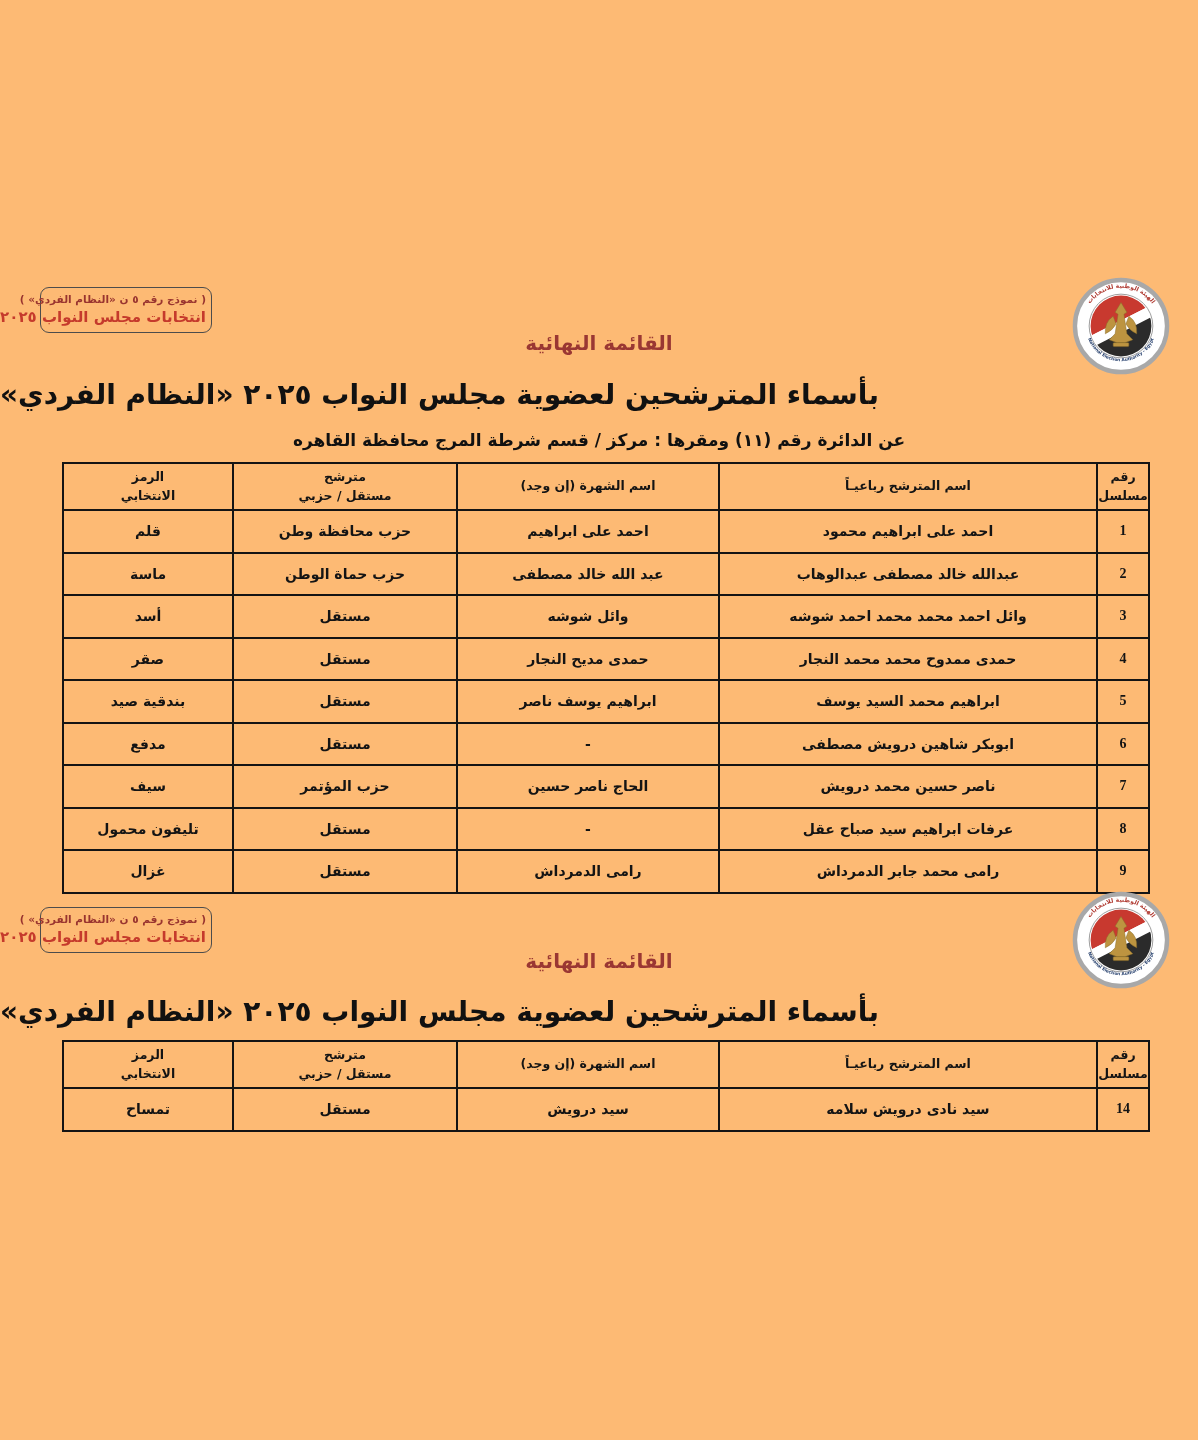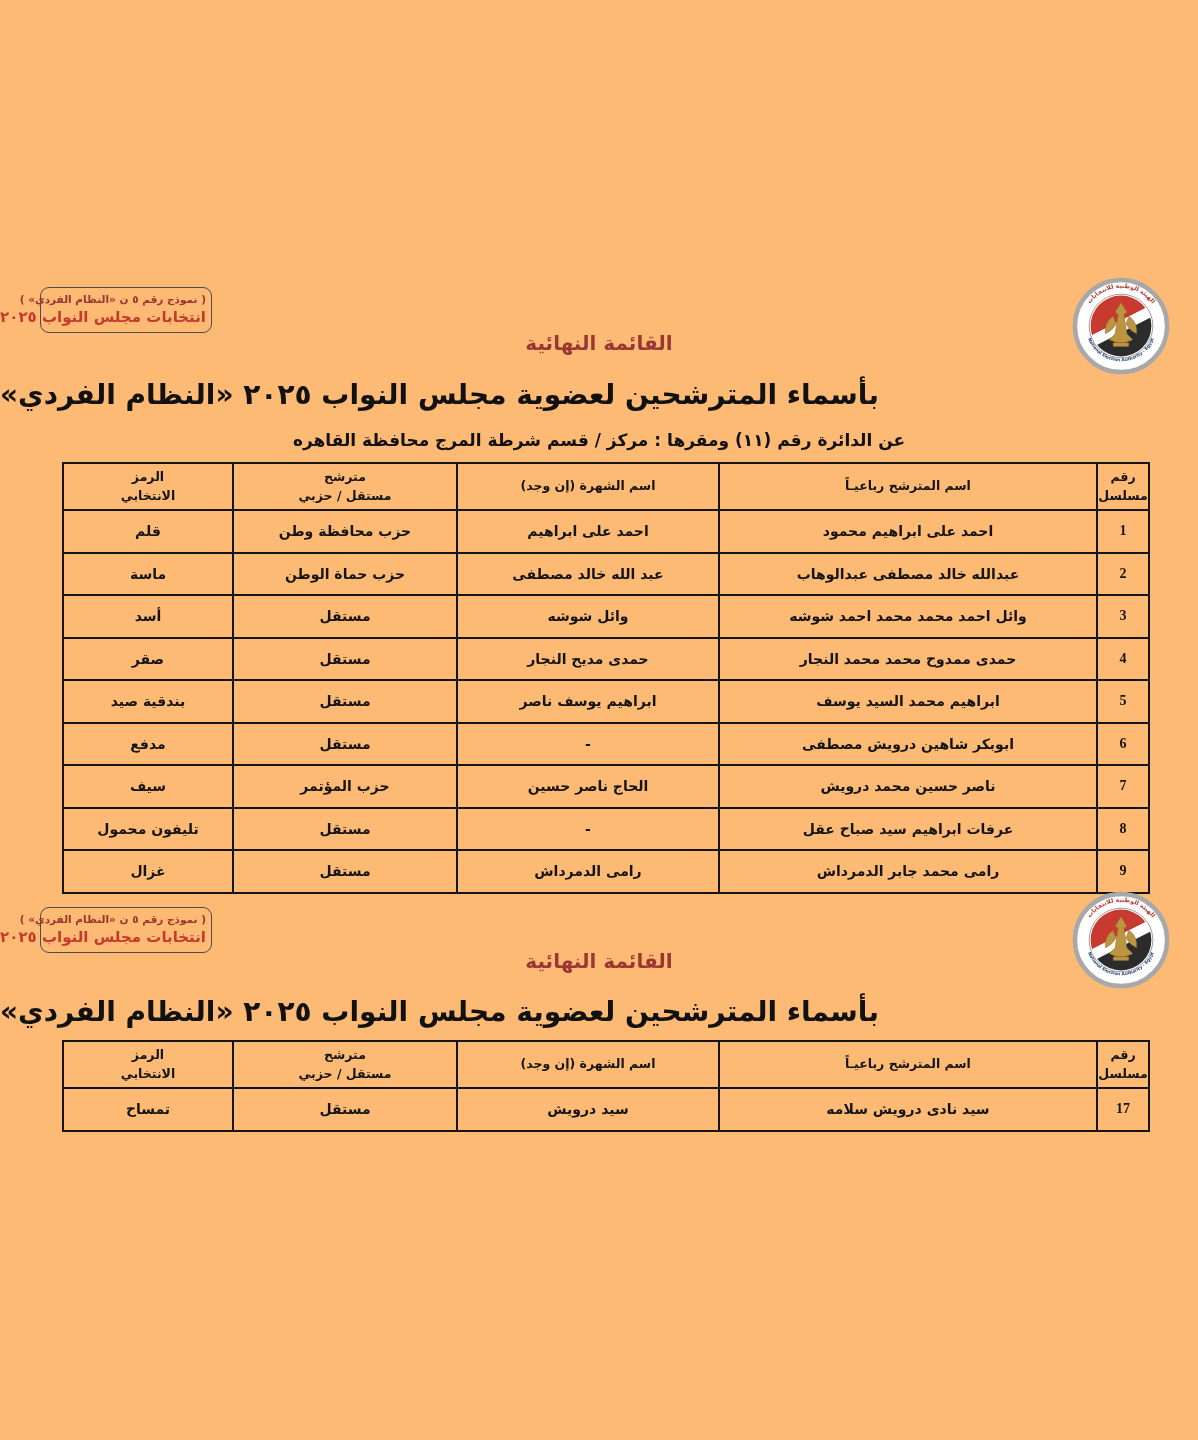--- a/index.html
+++ b/index.html
@@ -290,21 +290,21 @@
           <th>اسم المترشح رباعيـاً</th>
           <th>اسم الشهرة (إن وجد)</th>
           <th>مترشح
 مستقل / حزبي</th>
           <th>الرمز
 الانتخابي</th>
         </tr>
       </thead>
       <tbody>
           <tr>
-            <td class="c-serial">17</td>
+            <td class="c-serial">14</td>
             <td class="c-name">سيد نادى درويش سلامه</td>
             <td class="c-famous">سيد درويش</td>
             <td class="c-party">مستقل</td>
             <td class="c-symbol">تمساح</td>
           </tr>
         </tbody>
     </table>
   </div>
 
 </div>

